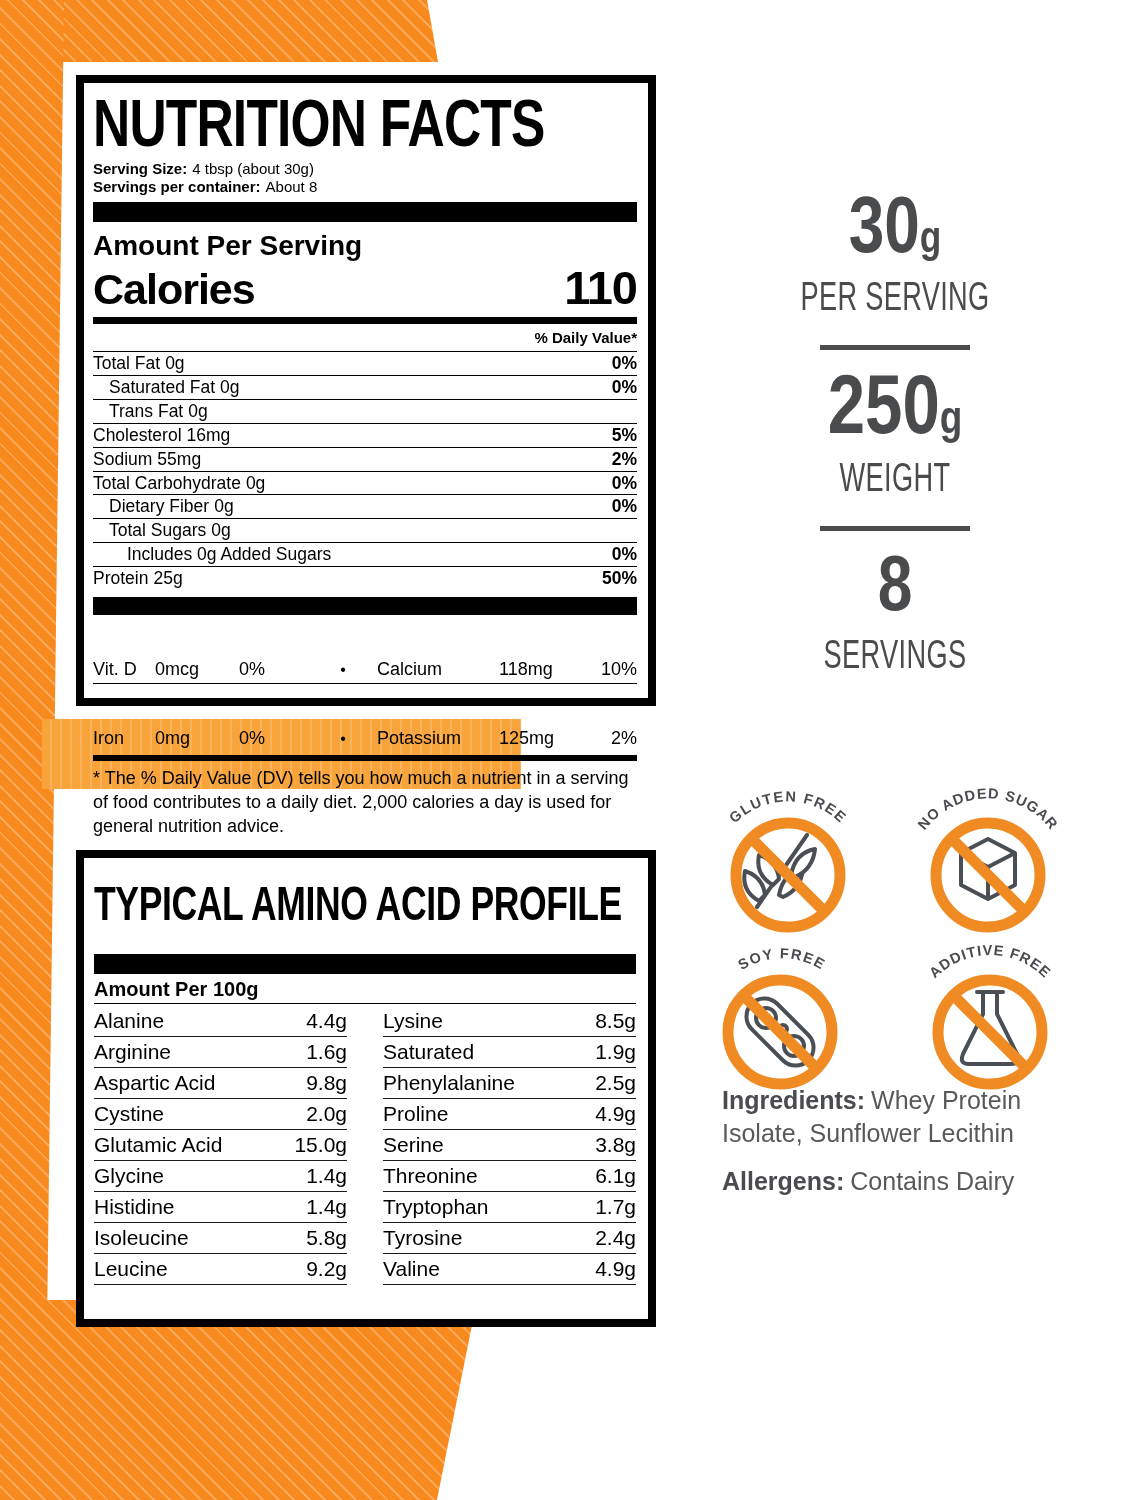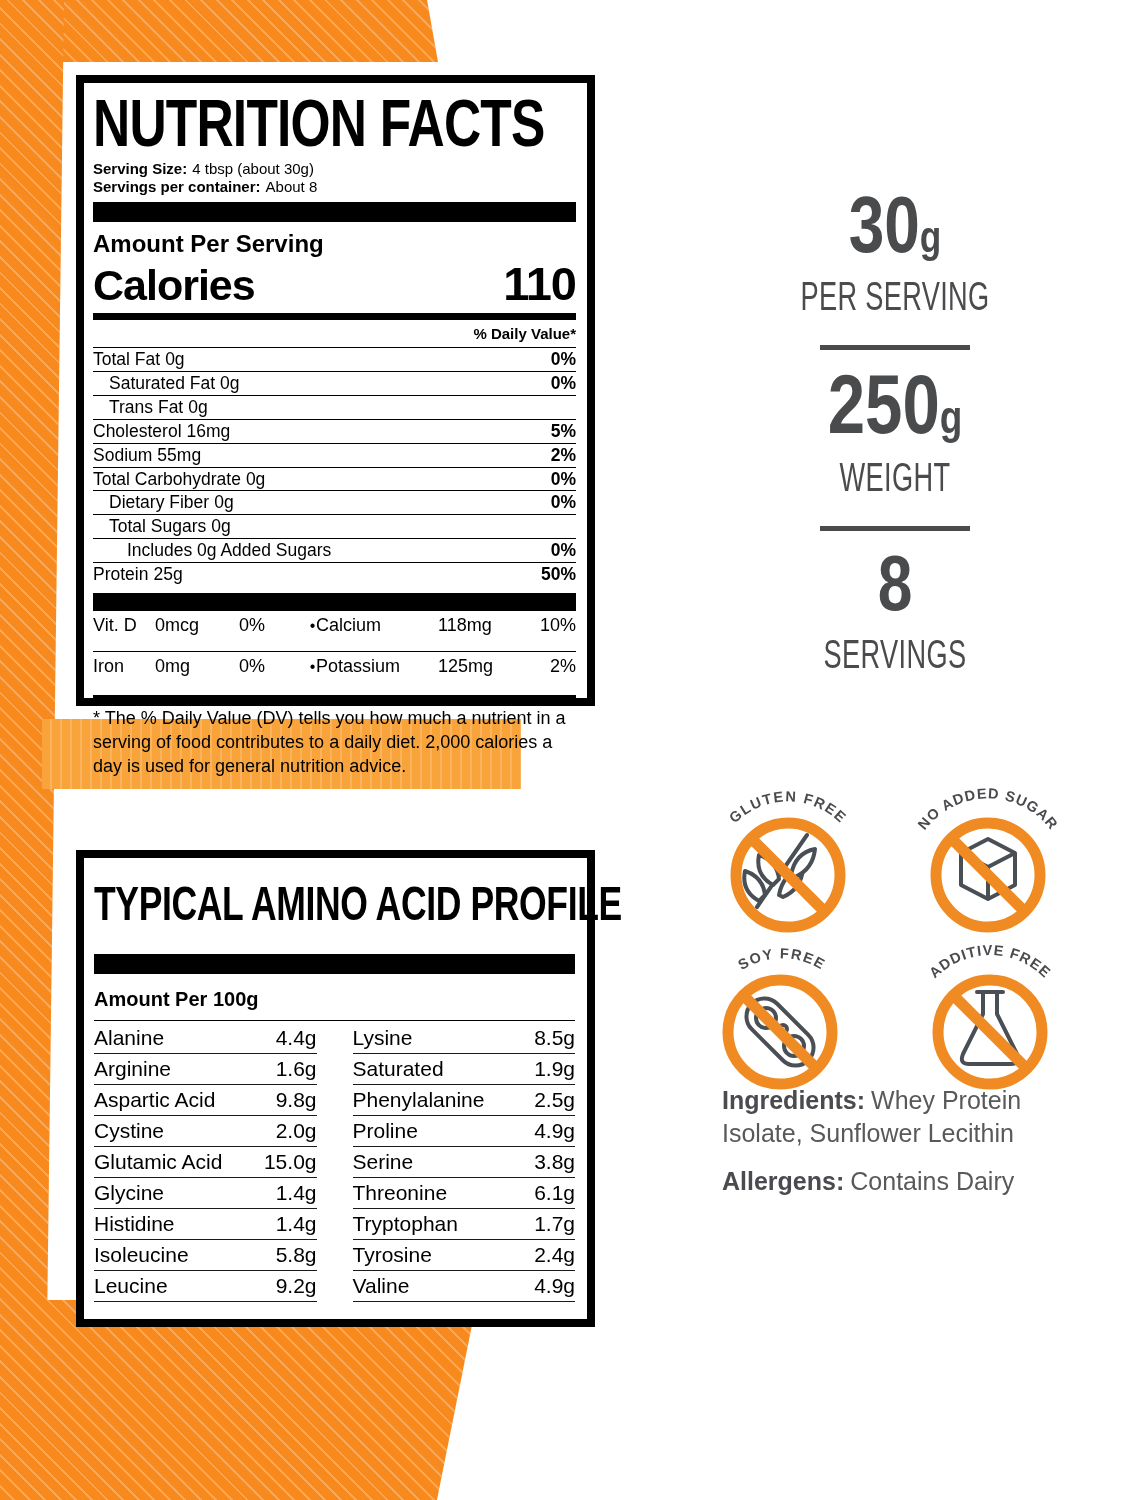--- a/index.html
+++ b/index.html
@@ -7,57 +7,57 @@
           font-family:"Liberation Sans",sans-serif;color:#000;}
   
   .ribbon{position:absolute;background-color:#F8891C;
     background-image:repeating-linear-gradient(45deg,rgba(255,255,255,0) 0 9px,rgba(255,255,255,.26) 9px 11px);}
   .bg-top{left:0;top:0;width:438px;height:62px;clip-path:polygon(0 0,97.5% 0,100% 100%,0 100%);}
   .bg-leftcol{left:0;top:0;width:64px;height:1500px;clip-path:polygon(0 0,100% 0,70% 100%,0 100%);}
   .bg-bottom{left:0;top:1300px;width:477px;height:200px;clip-path:polygon(0 0,100% 0,91.6% 100%,0 100%);}
   .bg-band{position:absolute;left:42px;top:719px;width:479px;height:70px;background-color:#F9A43B;
     background-image:repeating-linear-gradient(90deg,rgba(255,255,255,0) 0 8px,rgba(255,255,255,.18) 8px 10px);}
   
-  .panel{position:absolute;left:76px;width:519px;background:#fff;border:8px solid #000;box-sizing:border-box;}
+  .panel{position:absolute;left:76px;width:580px;background:#fff;border:8px solid #000;box-sizing:border-box;}
   .panel-nf{top:75px;height:631px;padding:6px 11px 6px 9px;}
   .panel-amino{top:850px;height:477px;padding:8px 12px 6px 10px;}
   .cond{display:inline-block;transform:scaleX(.78);transform-origin:0 50%;white-space:nowrap;}
   .cond-c{display:block;transform:scaleX(var(--sx,.8));transform-origin:50% 50%;white-space:nowrap;}
   .nf-title{font-size:66px;font-weight:bold;letter-spacing:-1px;line-height:.98;margin:2px 0 4px 0;}
   .serv-line{font-size:15px;line-height:1.25;}
   .serv-line b{margin-right:5px;}
   .blackbar{background:#000;}
   .bar-big{height:20px;margin-top:5px;}
-  .aps{font-size:24px;font-weight:bold;margin-top:8px;}
+  .aps{font-size:28px;font-weight:bold;margin-top:8px;}
   .calrow{display:flex;justify-content:space-between;align-items:baseline;margin-top:-2px;}
   .cal-label{font-size:43px;font-weight:bold;letter-spacing:-1px;}
   .cal-value{font-size:47px;font-weight:bold;letter-spacing:-1px;}
   .thickrule{height:7px;background:#000;margin-top:2px;}
   .dv-head{font-size:15px;font-weight:bold;text-align:right;padding:5px 0 5px 0;border-bottom:1.5px solid #000;}
   .nrow{display:flex;justify-content:space-between;align-items:baseline;font-size:17.5px;
         padding:2px 0 2.5px 0;border-bottom:1.5px solid #000;line-height:1.05;}
   .nrow .lbl{margin-right:5px;}
   .nrow.bold .lbl{font-weight:normal;}
   .nrow .pct{font-weight:bold;}
   .nrow.in1{padding-left:16px;}
   .nrow.in2{padding-left:34px;}
   .nrow.last{border-bottom:none;}
   .bar-mid{height:18px;margin-top:7px;}
   .vrow{display:grid;grid-template-columns:62px 84px 70px 1fr 122px 92px 46px;
-        font-size:18px;align-items:baseline;padding:4px 0 15px 0;}
+        font-size:18px;align-items:baseline;padding:4px 0 3px 0;margin-top:40px;}
   .vrow.sep{border-bottom:1.5px solid #000;}
   .vrow .bullet{text-align:center;font-size:16px;}
   .vrow .dv2{text-align:right;}
   .bar-small{height:6px;margin-top:3px;}
   .footnote{font-size:18px;line-height:1.34;margin-top:5px;}
   
   .amino-title{font-size:48px;font-weight:bold;letter-spacing:-.5px;margin-top:14px;line-height:1;}
   .amino-title .cond{transform:scaleX(.74);}
   .bar-amino{height:20px;margin-top:26px;}
-  .amino-head{font-size:20px;font-weight:bold;margin-top:14px;padding-bottom:9px;border-bottom:1.5px solid #000;}
+  .amino-head{font-size:20px;font-weight:bold;margin-top:4px;padding-bottom:2px;border-bottom:1.5px solid #000;}
   .amino-grid{display:grid;grid-template-columns:1fr 1fr;column-gap:36px;margin-top:2px;}
   .arow{display:flex;justify-content:space-between;align-items:baseline;font-size:21px;
         height:30px;line-height:30px;border-bottom:1.5px solid #1a1a1a;}
   
   .stats{position:absolute;left:740px;top:188px;width:310px;text-align:center;color:#4A4B4D;}
   .stat-num{font-weight:bold;line-height:.92;}
   .stat-num .unit{font-size:.55em;}
   .n1{font-size:80px;}
   .n2{font-size:84px;margin-top:16px;}
   .n3{font-size:78px;margin-top:17px;}

